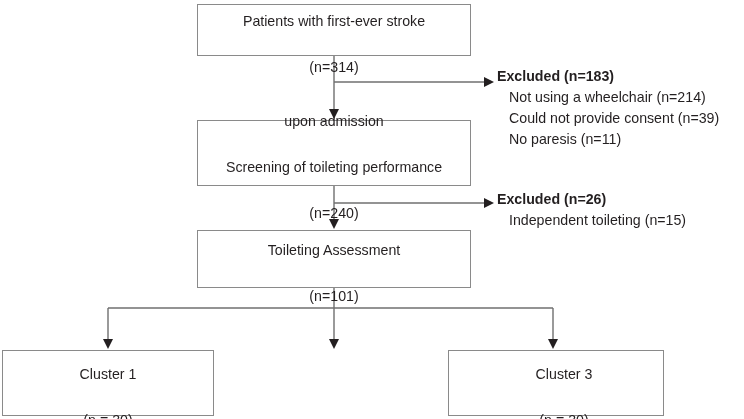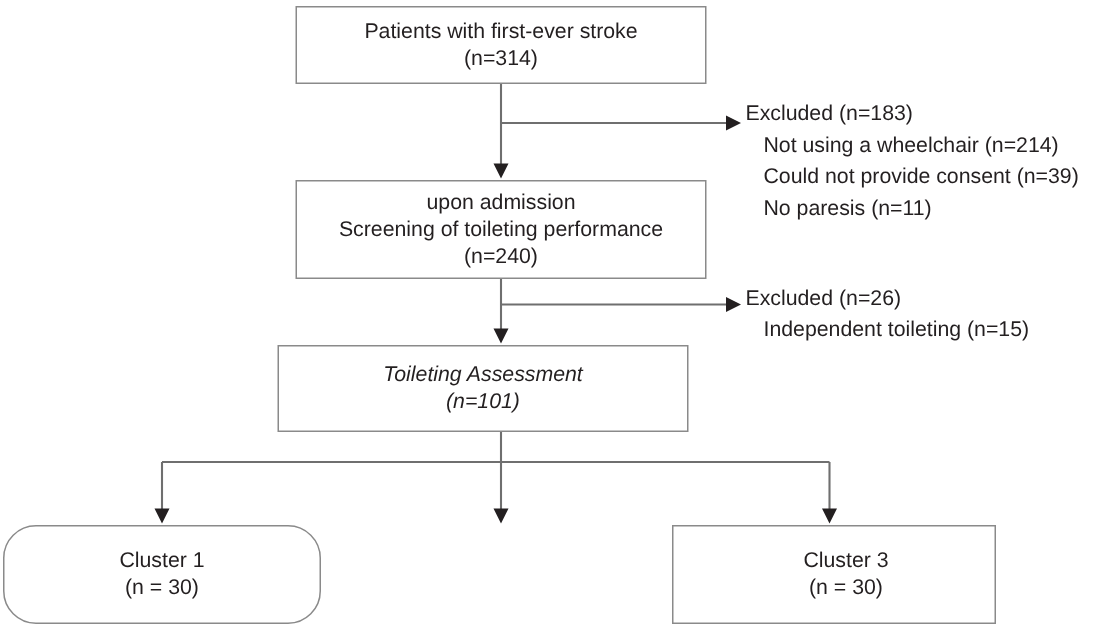--- a/index.html
+++ b/index.html
@@ -29,43 +29,43 @@
     background: #ffffff;
     display: flex;
     flex-direction: column;
     align-items: center;
     justify-content: center;
     text-align: center;
     font-size: 14.2px;
     line-height: 18px;
     color: #231f20;
   }
-  .node .ln { display: block; white-space: nowrap; }
+  .node .ln { display: block; white-space: nowrap; margin-top: 28px; }
 
   
   #node-stroke     { left: 197px; top: 4px;   width: 274px; height: 52px; }
   #node-screening  { left: 197px; top: 120px; width: 274px; height: 66px; }
-  #node-assessment { left: 185px; top: 230px; width: 274px; height: 58px; font-style: italic; }
+  #node-assessment { left: 197px; top: 230px; width: 274px; height: 58px; }
 
   
-  #node-cluster-1 { left: 2px;   top: 350px; width: 212px; height: 66px; border-radius: 22px; }
+  #node-cluster-1 { left: 2px;   top: 350px; width: 212px; height: 66px; }
   #node-cluster-2 { left: 222px; top: 350px; width: 216px; height: 66px; }
   #node-cluster-3 { left: 448px; top: 350px; width: 216px; height: 66px; padding-left: 16px; }
 
   
   .excluded {
     position: absolute;
     font-size: 14.2px;
     line-height: 21px;
     color: #231f20;
     white-space: nowrap;
   }
   #excluded-1 { left: 497px; top: 66px; }
   #excluded-2 { left: 497px; top: 189px; }
-  .excluded .head { display: block; }
+  .excluded .head { display: block; font-weight: bold; }
   .excluded .sub  { display: block; padding-left: 12px; }
 
   svg.conn { position: absolute; left: 0; top: 0; width: 744px; height: 419px; pointer-events: none; }
   svg.conn line, svg.conn path { stroke: #6f6f6f; stroke-width: 1.4; fill: none; }
   svg.conn .head { fill: #231f20; stroke: none; }
 </style>
 </head>
 <body>
 
 <div id="flow">

